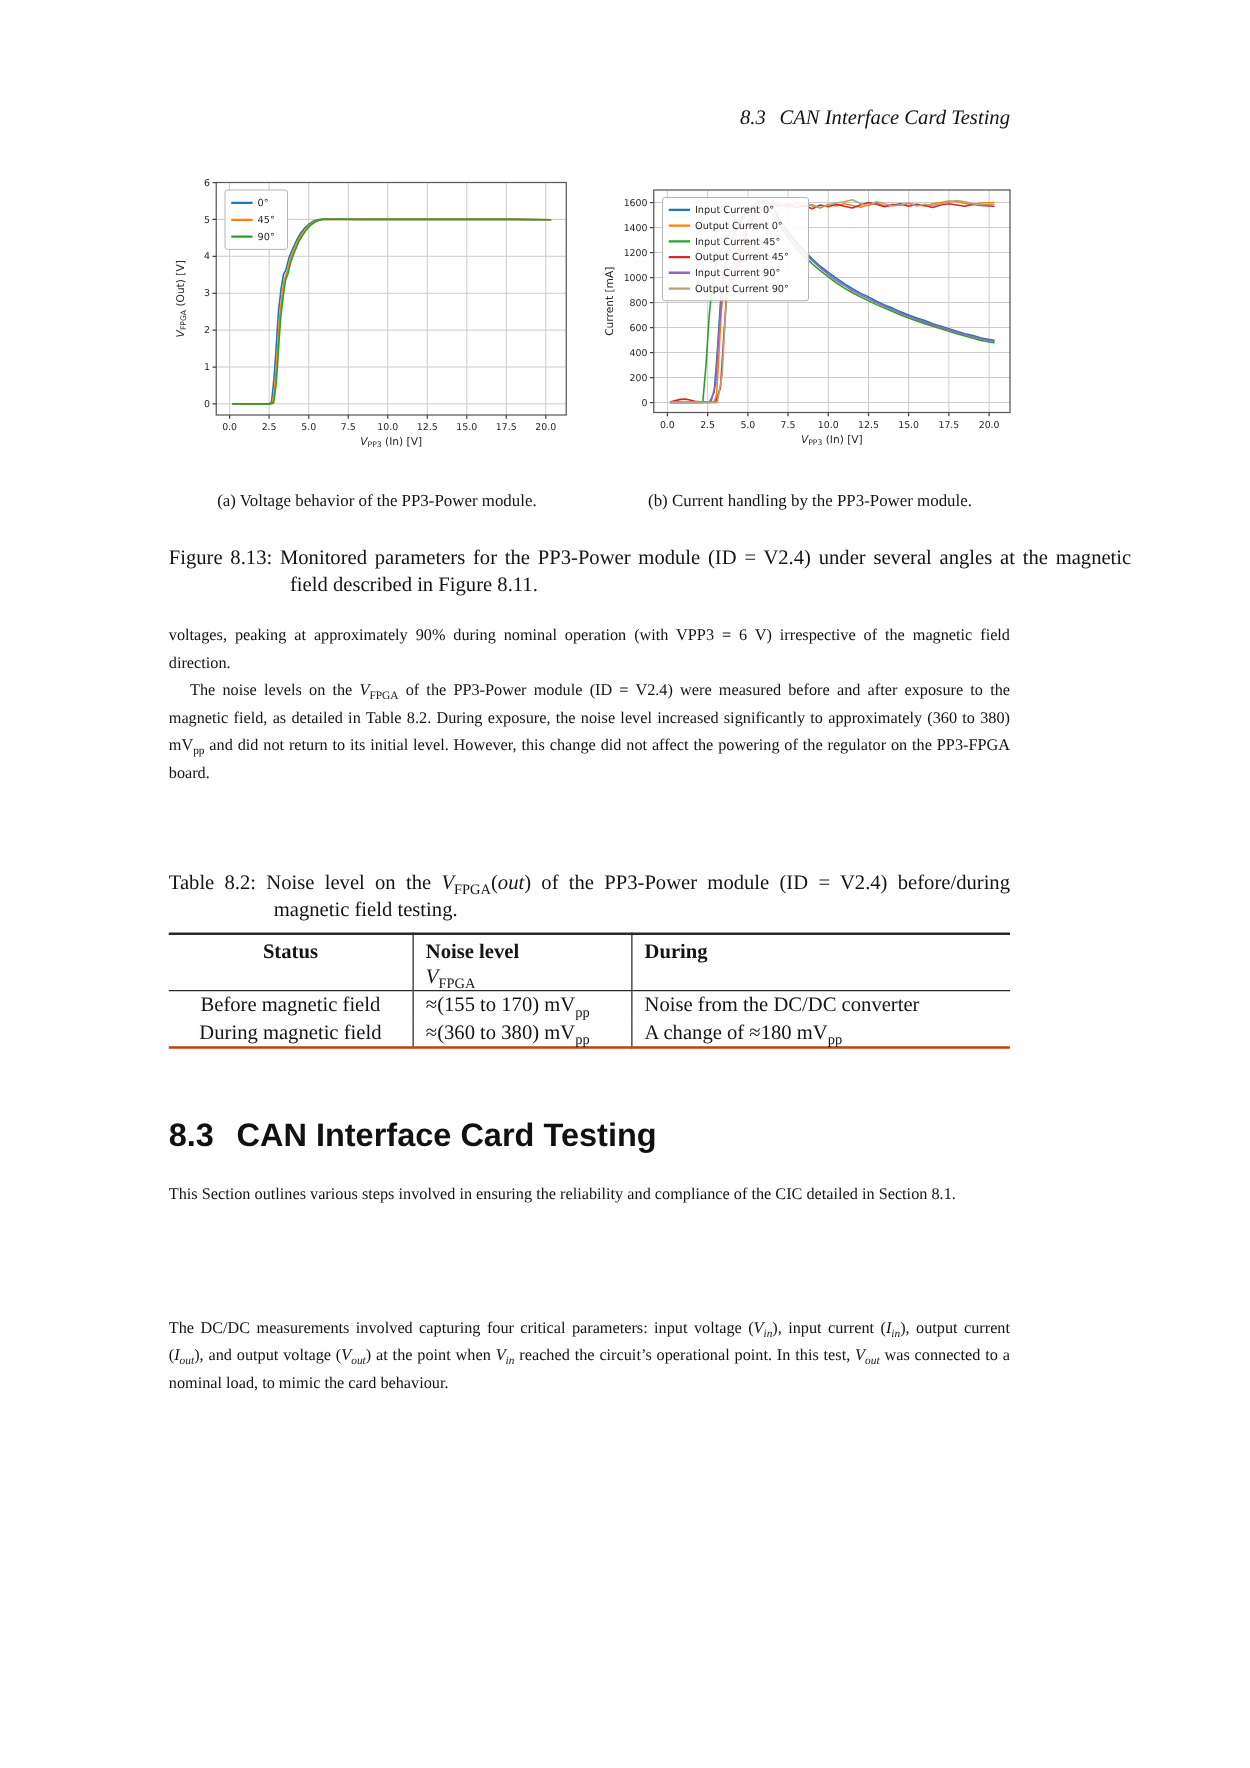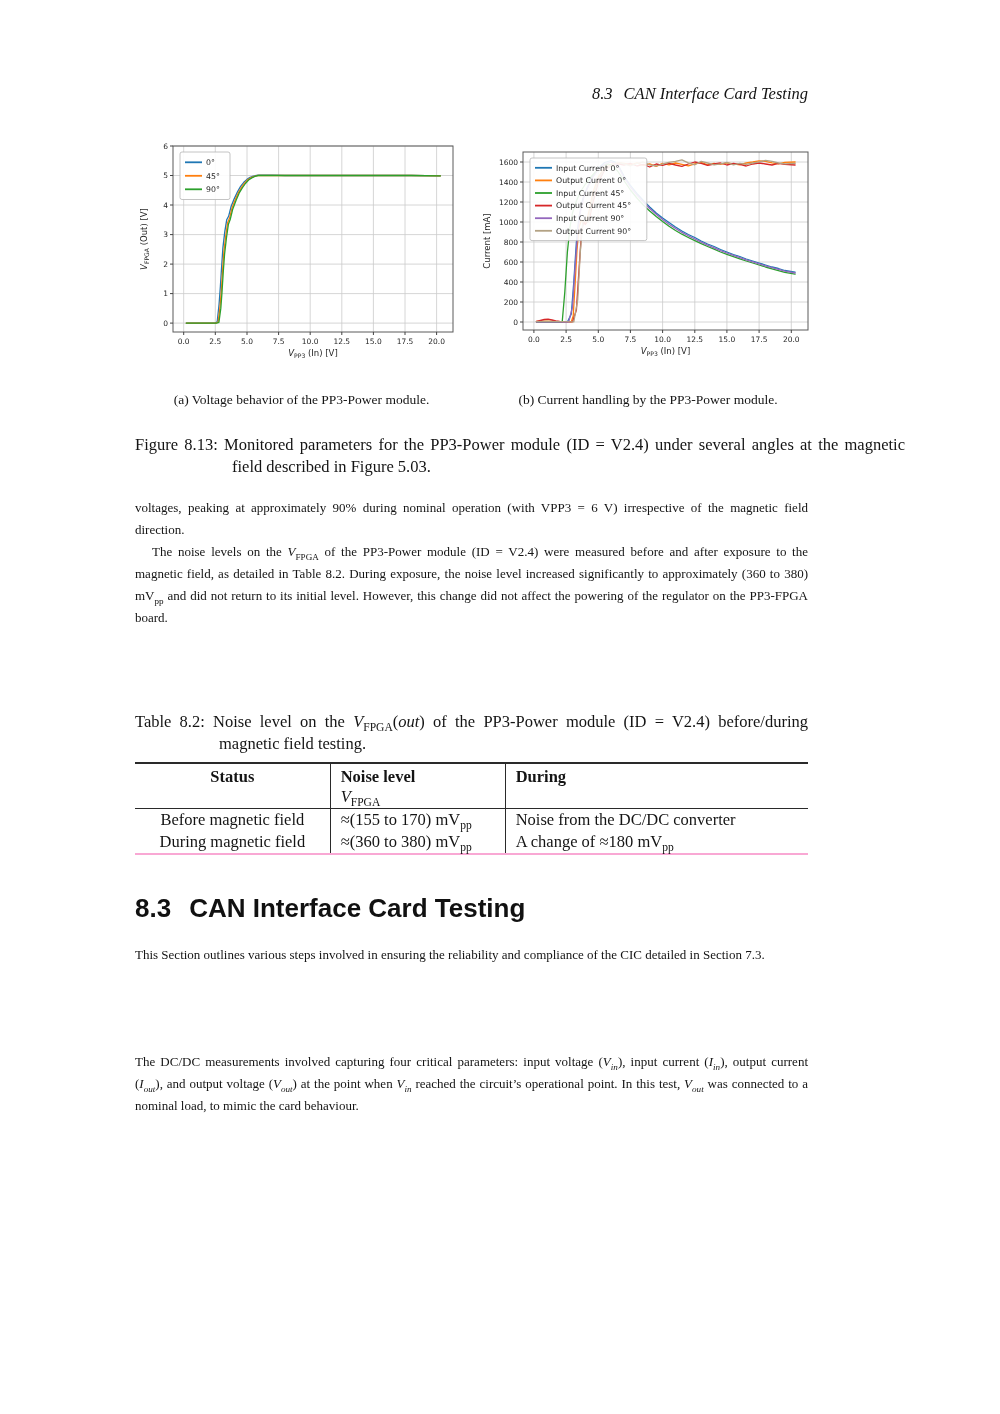--- a/index.html
+++ b/index.html
@@ -1,38 +1,38 @@
 <!DOCTYPE html>
 <html><head>
 <meta charset="utf-8">
 <style>
   html,body{margin:0;padding:0;background:#ffffff;}
   .page{position:relative;width:1000px;height:1414px;background:#ffffff;
-        font-family:"Liberation Serif",serif;color:#141414;overflow:hidden;}
+        font-family:"Liberation Serif",serif;color:#141414;overflow:hidden;border-radius:30px;}
   .running-head{position:absolute;top:84px;left:135px;width:673px;text-align:right;
         font-style:italic;font-size:16.5px;}
   .rh-title{margin-left:11px;}
   .figure-block{position:absolute;top:138px;left:135px;width:685px;}
   .charts-row{display:flex;gap:10px;align-items:flex-start;}
   svg text{font-family:"DejaVu Sans",sans-serif;}
   .subcaption{font-size:13.5px;text-align:center;margin-top:20px;}
   .fig-caption{margin-top:26px;width:673px;font-size:16.5px;line-height:22px;
         text-align:justify;padding-left:97px;text-indent:-97px;}
   .text-block{position:absolute;left:135px;width:673px;font-size:13px;line-height:22px;
         text-align:justify;margin:0;}
   .tb1{top:497px;}
   .tb1 p{margin:0;}
   .tb1 p.indent{text-indent:17px;}
   .p3{top:944px;}
   .p4{top:1051px;}
   .table-block{position:absolute;top:695px;left:135px;width:673px;}
   .table-caption{font-size:16.5px;line-height:22px;padding-left:84px;text-indent:-84px;
-        text-align:justify;margin-top:16px;}
+        text-align:justify;}
   .noise-table{width:100%;border-collapse:collapse;margin-top:7px;font-size:16.5px;
-        border-top:2px solid #2a2a2a;border-bottom:2px solid #f9a8d4;}
+        border-top:2px solid #2a2a2a;border-bottom:2px solid #c2410c;}
   .noise-table th,.noise-table td{padding:1px 10px;}
   .noise-table thead th{border-bottom:1px solid #2a2a2a;font-weight:bold;vertical-align:top;padding-top:3px;}
   .noise-table .c1{width:29%;text-align:center;}
   .noise-table .c2{width:26%;text-align:left;border-left:1px solid #2a2a2a;border-right:1px solid #2a2a2a;}
   .noise-table .c3{text-align:left;}
   .hdr-sub{font-weight:normal;}
   sub{font-size:70%;line-height:0;}
   .section-heading{position:absolute;top:893px;left:135px;margin:0;
         font-family:"Liberation Sans",sans-serif;font-size:26px;font-weight:700;color:#111;}
   .sec-num{margin-right:18px;}
@@ -206,21 +206,21 @@
             <line x1="57" x2="74" y1="67.6" y2="67.6" stroke="#d62728" stroke-width="1.8"></line>
             <text x="78" y="70.3" font-size="7.8" text-anchor="start" fill="#262626">Output Current 45°</text>
             <line x1="57" x2="74" y1="80.2" y2="80.2" stroke="#9467bd" stroke-width="1.8"></line>
             <text x="78" y="82.9" font-size="7.8" text-anchor="start" fill="#262626">Input Current 90°</text>
             <line x1="57" x2="74" y1="92.8" y2="92.8" stroke="#b3a284" stroke-width="1.8"></line>
             <text x="78" y="95.5" font-size="7.8" text-anchor="start" fill="#262626">Output Current 90°</text>
           </svg>
         <div class="subcaption">(b) Current handling by the PP3-Power module.</div>
       </div>
     </div>
-    <div class="fig-caption">Figure 8.13: Monitored parameters for the PP3-Power module (ID = V2.4) under several angles at the magnetic field described in Figure 5.03.</div>
+    <div class="fig-caption">Figure 8.13: Monitored parameters for the PP3-Power module (ID = V2.4) under several angles at the magnetic field described in Figure 8.11.</div>
   </div>
 
   <div class="text-block tb1">
     <p>voltages, peaking at approximately 90% during nominal operation (with VPP3 = 6 V) irrespective of the magnetic field direction.</p>
     <p class="indent">The noise levels on the <em>V</em><sub>FPGA</sub> of the PP3-Power module (ID = V2.4) were measured before and after exposure to the magnetic field, as detailed in Table 8.2.  During exposure, the noise level increased significantly to approximately (360 to 380) mV<sub>pp</sub> and did not return to its initial level. However, this change did not affect the powering of the regulator on the PP3-FPGA board.</p>
   </div>
 
   <div class="table-block">
     <div class="table-caption">Table 8.2: Noise level on the <em>V</em><sub>FPGA</sub>(<em>out</em>) of the PP3-Power module (ID = V2.4) before/during magnetic field testing.</div>
     <table class="noise-table">
@@ -246,19 +246,19 @@
           <td class="c3">A change of ≈180 mV<sub>pp</sub></td>
         </tr>
       </tbody>
     </table>
   </div>
 
   <h1 class="section-heading">
     <span class="sec-num">8.3</span><span>CAN Interface Card Testing</span>
   </h1>
 
-  <p class="text-block p3">This Section outlines various steps involved in ensuring the reliability and compliance of the CIC detailed in Section 7.3.</p>
+  <p class="text-block p3">This Section outlines various steps involved in ensuring the reliability and compliance of the CIC detailed in Section 8.1.</p>
 
 
   <p class="text-block p4">The DC/DC measurements involved capturing four critical parameters: input voltage (<em>V</em><sub><em>in</em></sub>), input current (<em>I</em><sub><em>in</em></sub>), output current (<em>I</em><sub><em>out</em></sub>), and output voltage (<em>V</em><sub><em>out</em></sub>) at the point when <em>V</em><sub><em>in</em></sub> reached the circuit’s operational point.  In this test, <em>V</em><sub><em>out</em></sub> was connected to a nominal load, to mimic the card behaviour.</p>
 
 
 </div>
 
 </body></html>

